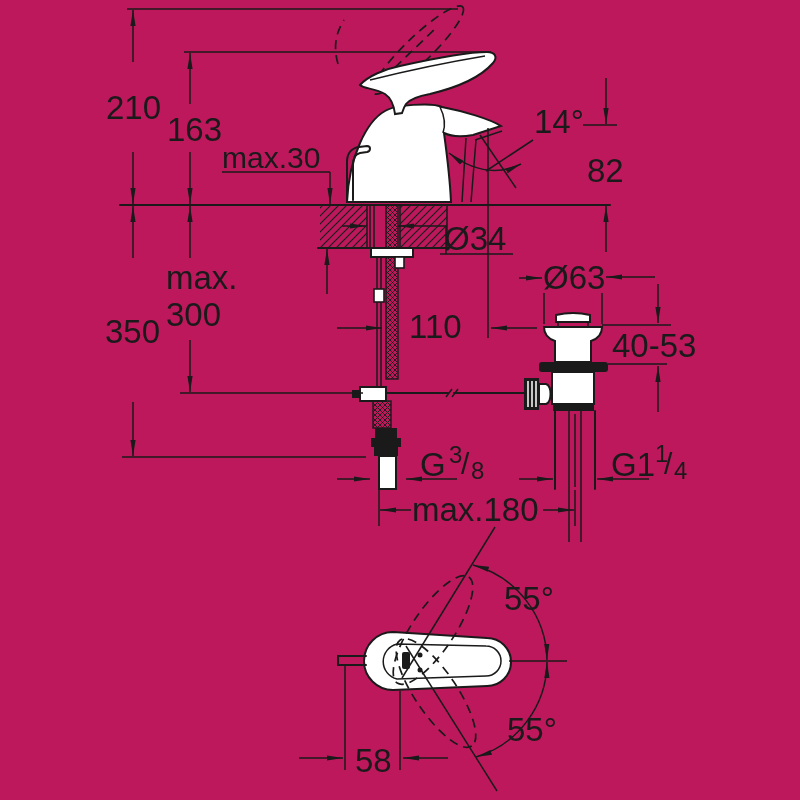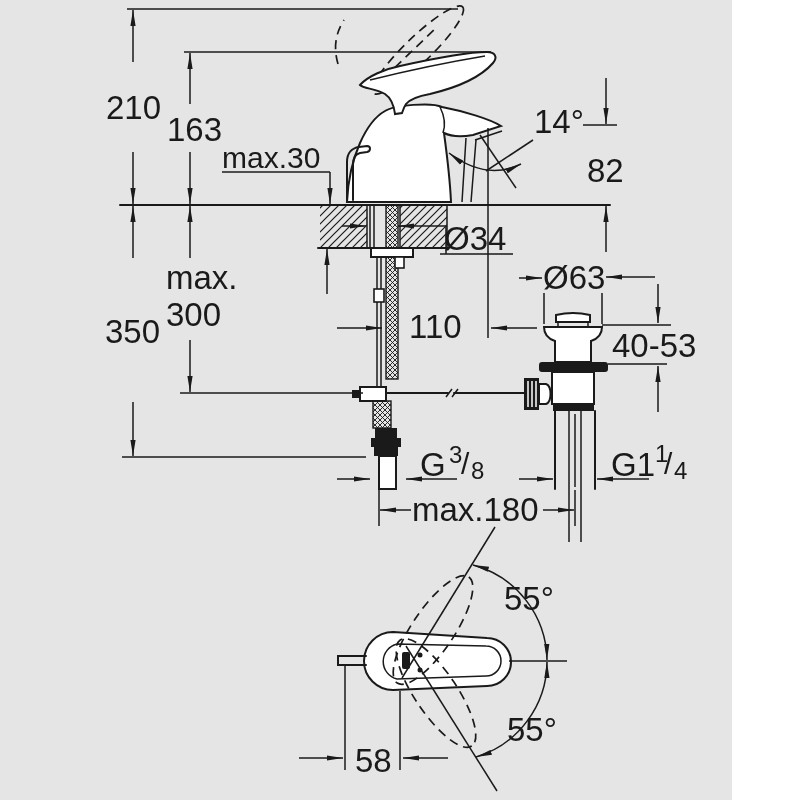--- a/index.html
+++ b/index.html
@@ -1,16 +1,16 @@
 <!DOCTYPE html>
 <html><head>
 <meta charset="utf-8">
 <style>
   html,body{margin:0;padding:0;background:#fff;}
-  .canvas{width:732px;height:800px;background:#e5e5e5;position:relative;overflow:hidden;}
+  .canvas{width:800px;height:800px;background:#be185d;position:relative;overflow:hidden;}
   svg{display:block;}
   text{font-family:"Liberation Sans", sans-serif; fill:#1a1a1a;}
   .dim{font-size:33px;}
   .dim-sm{font-size:30px;}
   .sub{font-size:24px;}
   .slash{font-size:30px;}
   .ln{stroke:#1a1a1a;stroke-width:2;fill:none;stroke-linecap:round;}
   .thin{stroke:#1a1a1a;stroke-width:1.5;fill:none;}
   .dimln{stroke:#1a1a1a;stroke-width:1.5;fill:none;}
   .dash{stroke:#1a1a1a;stroke-width:1.7;fill:none;stroke-dasharray:9 6;}

